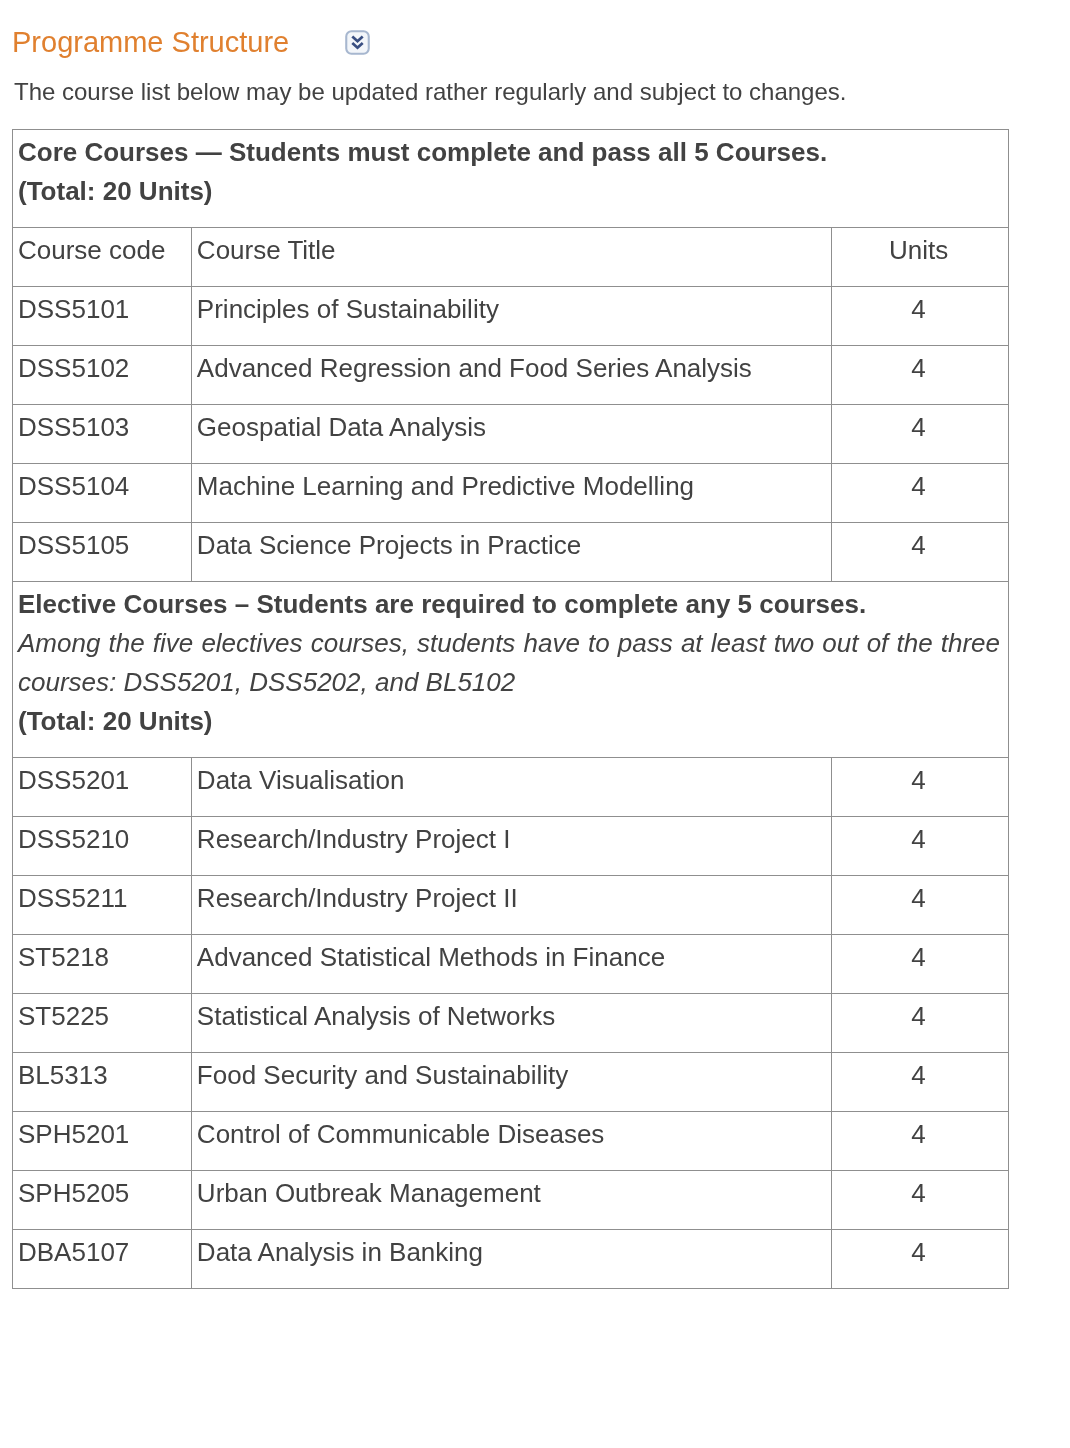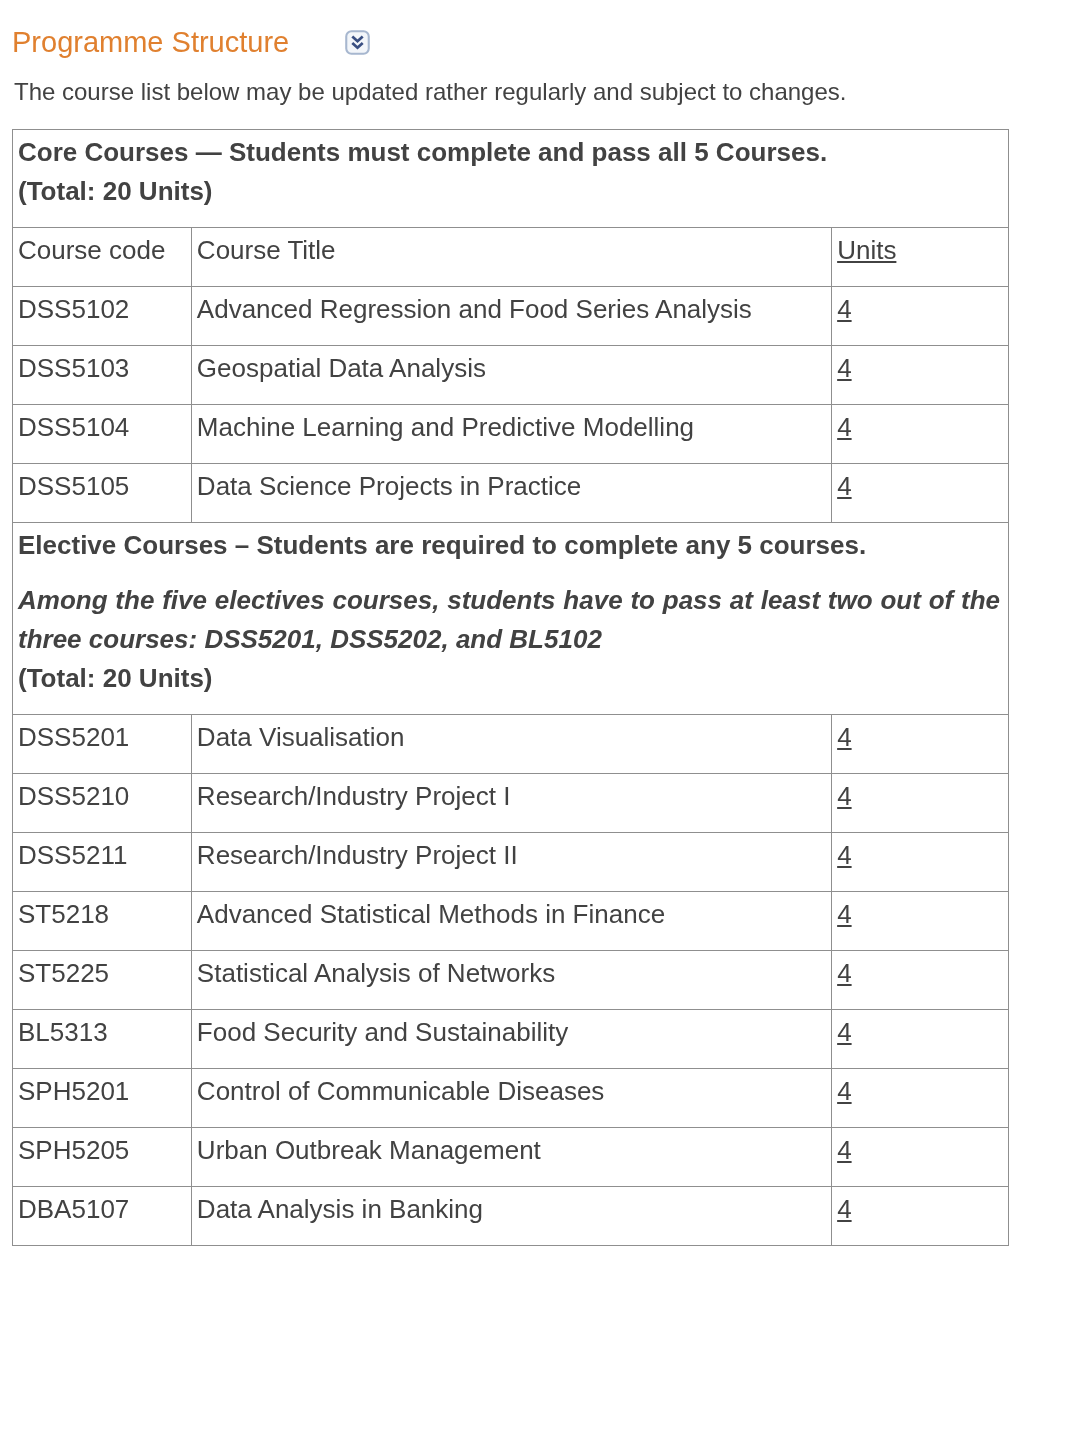--- a/index.html
+++ b/index.html
@@ -35,26 +35,26 @@
   table.course-table td{
     border:1px solid var(--border);
     vertical-align:top;
     font-size:26px;line-height:1.5;
     padding:3px 8px 16px 5px;
     overflow:hidden;
   }
   td.sec{padding:4px 8px 20px 5px;}
   .sec-title{font-weight:bold;}
   .sec-note{
-    font-weight:bold;font-style:italic;
-    text-align:justify;margin-top:16px;
+    font-weight:normal;font-style:italic;
+    text-align:justify;
   }
   .sec-total{font-weight:bold;}
   td.col-head{}
-  td.units,td.units-head{padding-left:8px;text-decoration:underline;}
+  td.units,td.units-head{text-align:center;padding-left:8px;}
 </style>
 </head>
 <body>
 
 <div class="page">
 
   <div class="heading-row">
     <h1 class="page-title">Programme Structure</h1>
     <span class="collapse-btn">
       <svg width="25" height="25" viewBox="0 0 24 24" aria-hidden="true">
@@ -77,20 +77,25 @@
         <tr>
           <td class="sec" colspan="3">
             <div class="sec-title">Core Courses — Students must complete and pass all 5 Courses.</div>
             <div class="sec-total">(Total: 20 Units)</div>
           </td>
         </tr>
         <tr>
           <td class="col-head">Course code</td>
           <td class="col-head">Course Title</td>
           <td class="col-head units-head">Units</td>
+        </tr>
+        <tr>
+          <td class="code">DSS5101</td>
+          <td class="title">Principles of Sustainability</td>
+          <td class="units">4</td>
         </tr>
         <tr>
           <td class="code">DSS5102</td>
           <td class="title">Advanced Regression and Food Series Analysis</td>
           <td class="units">4</td>
         </tr>
         <tr>
           <td class="code">DSS5103</td>
           <td class="title">Geospatial Data Analysis</td>
           <td class="units">4</td>

